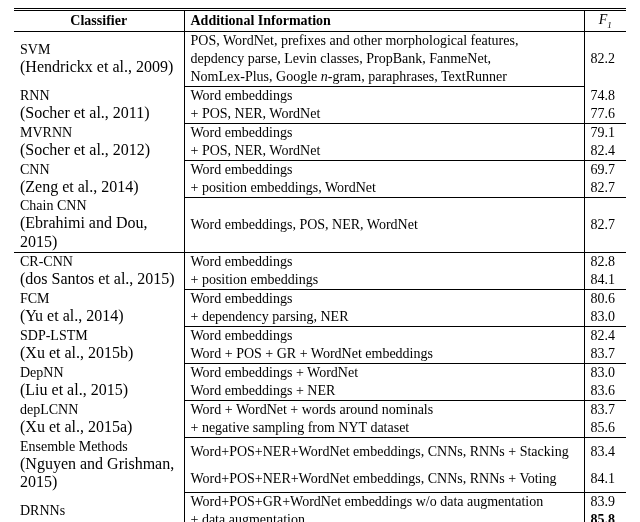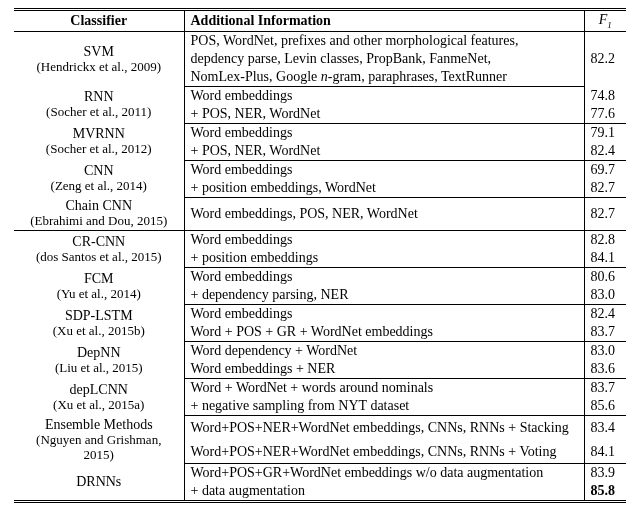--- a/index.html
+++ b/index.html
@@ -31,25 +31,24 @@
     text-align: left;
   }
   th.classifier-h { text-align: center; }
   th.f1-h { 
     font-style: italic; 
     font-weight: normal; 
     text-align: center;
   }
   .f1-cell { }
   td.classifier-cell {
-    text-align: center;
     line-height: 1.15;
   }
   .citation {
-    font-size: 13px;
+    font-size: 16px;
     display: block;
   }
   .border-top-dbl { border-top: 3px double #000; }
   .border-bottom-dbl { border-bottom: 3px double #000; }
   .hline td, .hline th { border-bottom: 1px solid #000; }
   .vline-right { border-right: 1px solid #000; }
   .caption {
     text-align: center;
     font-size: 13px;
     margin-top: 4px;
@@ -141,21 +140,21 @@
           <td class="classifier-cell vline-right" rowspan="2"><span>SDP-LSTM</span><span class="citation">(Xu et al., 2015b)</span></td>
           <td class="vline-right">Word embeddings</td>
           <td class="f1-cell">82.4</td>
         </tr>
         <tr class="hline">
           <td class="vline-right">Word + POS + GR + WordNet embeddings</td>
           <td class="f1-cell">83.7</td>
         </tr>
         <tr>
           <td class="classifier-cell vline-right" rowspan="2"><span>DepNN</span><span class="citation">(Liu et al., 2015)</span></td>
-          <td class="vline-right">Word dependency + WordNet</td>
+          <td class="vline-right">Word embeddings + WordNet</td>
           <td class="f1-cell">83.0</td>
         </tr>
         <tr class="hline">
           <td class="vline-right">Word embeddings + NER</td>
           <td class="f1-cell">83.6</td>
         </tr>
         <tr>
           <td class="classifier-cell vline-right" rowspan="2"><span>depLCNN</span><span class="citation">(Xu et al., 2015a)</span></td>
           <td class="vline-right">Word + WordNet + words around nominals</td>
           <td class="f1-cell">83.7</td>

